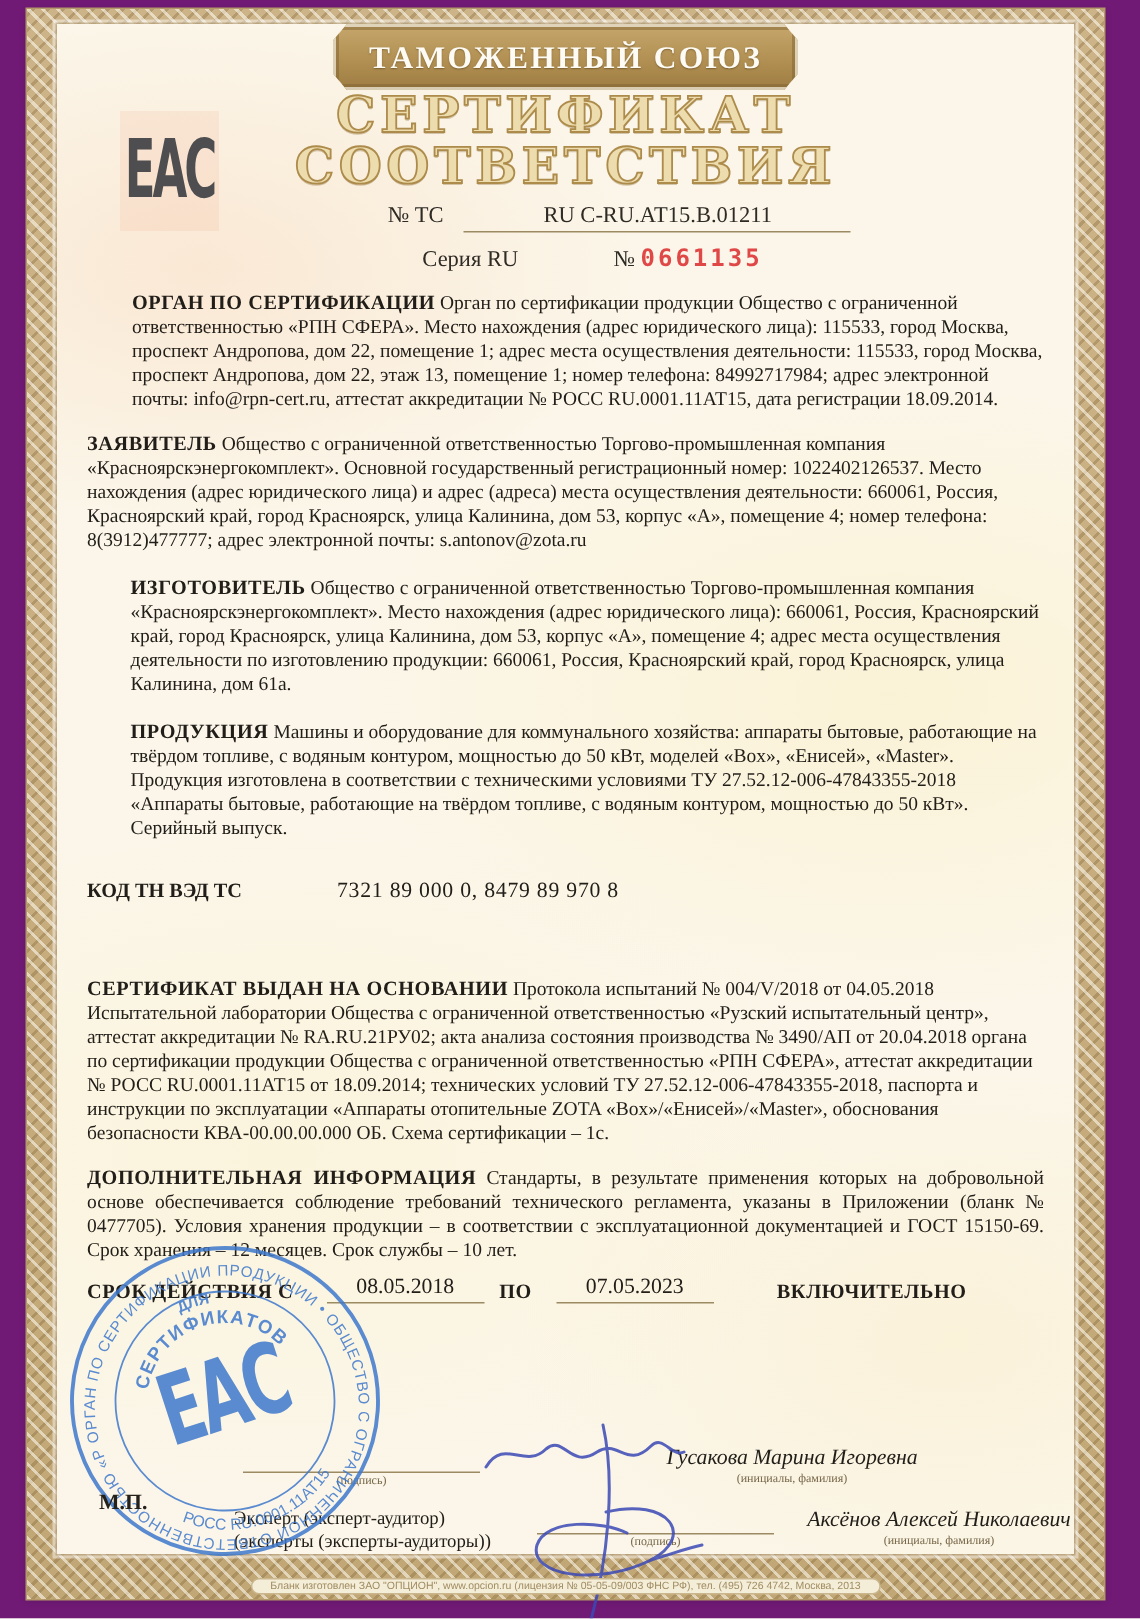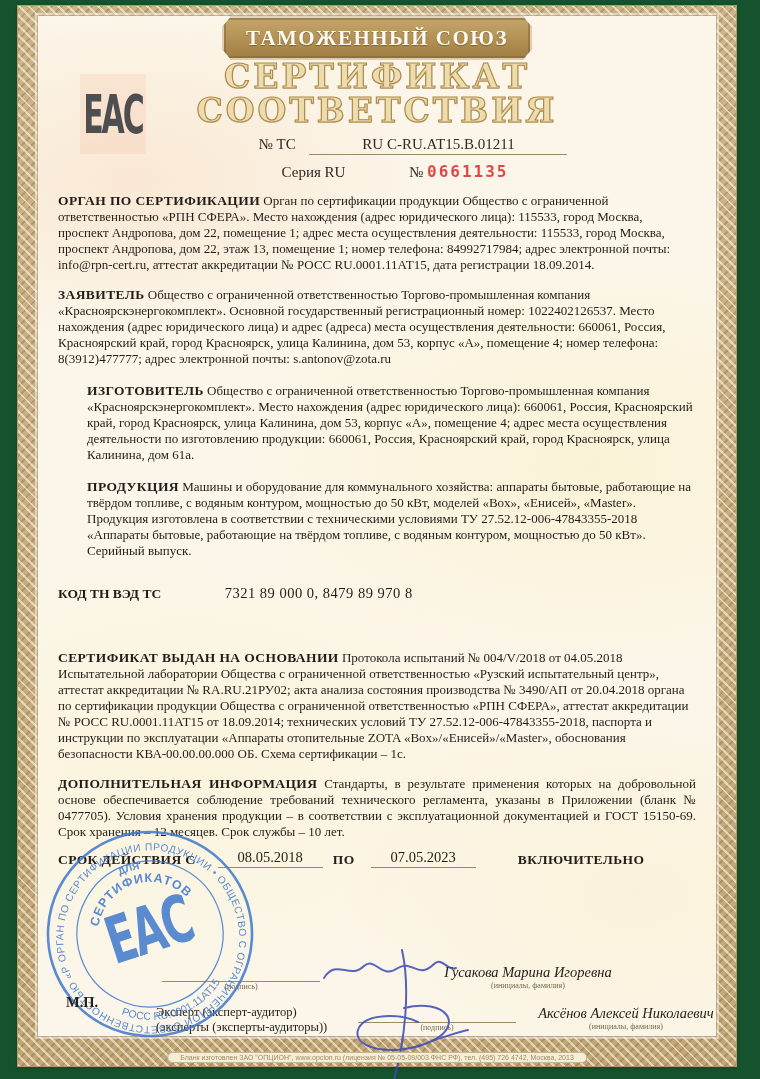--- a/index.html
+++ b/index.html
@@ -1,17 +1,17 @@
 <!DOCTYPE html>
 <html><head>
 <meta charset="utf-8">
 <style>
   * { margin:0; padding:0; box-sizing:border-box; }
   body { font-family:"Liberation Serif", serif; background:#fff; }
-  .page { position:relative; width:760px; height:1079px; background:#14532d; overflow:hidden; }
+  .page { position:relative; width:760px; height:1079px; background:#701a75; overflow:hidden; }
 
   
   .cert {
     position:absolute; left:18px; top:6px; width:718px; height:1060px;
     padding:20px;
     background:
       repeating-linear-gradient(45deg, rgba(255,252,242,0.55) 0 2px, transparent 2px 7px),
       repeating-linear-gradient(-45deg, rgba(120,92,46,0.30) 0 2px, transparent 2px 7px),
       linear-gradient(180deg,#cdb488,#c2a776);
     box-shadow:0 0 0 1px #b49a68, 0 1px 5px rgba(0,0,0,.18);
@@ -62,21 +62,21 @@
 
   .serrow { margin-top:7px; text-align:center; font-size:15px; color:#2e2a24; transform:translateX(18px); }
   .serrow .gap { display:inline-block; width:56px; }
   .serial {
     font-family:"DejaVu Sans Mono", monospace; font-weight:bold; font-size:16px;
     letter-spacing:2px; color:#e04848;
   }
 
   p.sec { font-size:13px; line-height:16px; color:#211d18; }
   p.sec b { font-size:13.5px; letter-spacing:.4px; }
-  .mt1 { margin-top:12px; } .mt2 { margin-top:14px; } .mt3 { margin-top:16px;margin-left:29px; }
+  .mt1 { margin-top:12px;margin-left:30px; } .mt2 { margin-top:14px; } .mt3 { margin-top:16px;margin-left:29px; }
   .block { display:block; }
 
   .coderow { margin-top:26px; font-size:13.5px; color:#211d18; }
   .coderow .val { margin-left:60px; font-size:14.5px; letter-spacing:.5px; }
 
   .conf { margin-top:24px; font-size:13px; line-height:17px; color:#211d18; }
   .conf b { font-size:13.5px; }
 
   .basis { margin-top:48px; }
   .addinfo { margin-top:14px; text-align:justify; }

